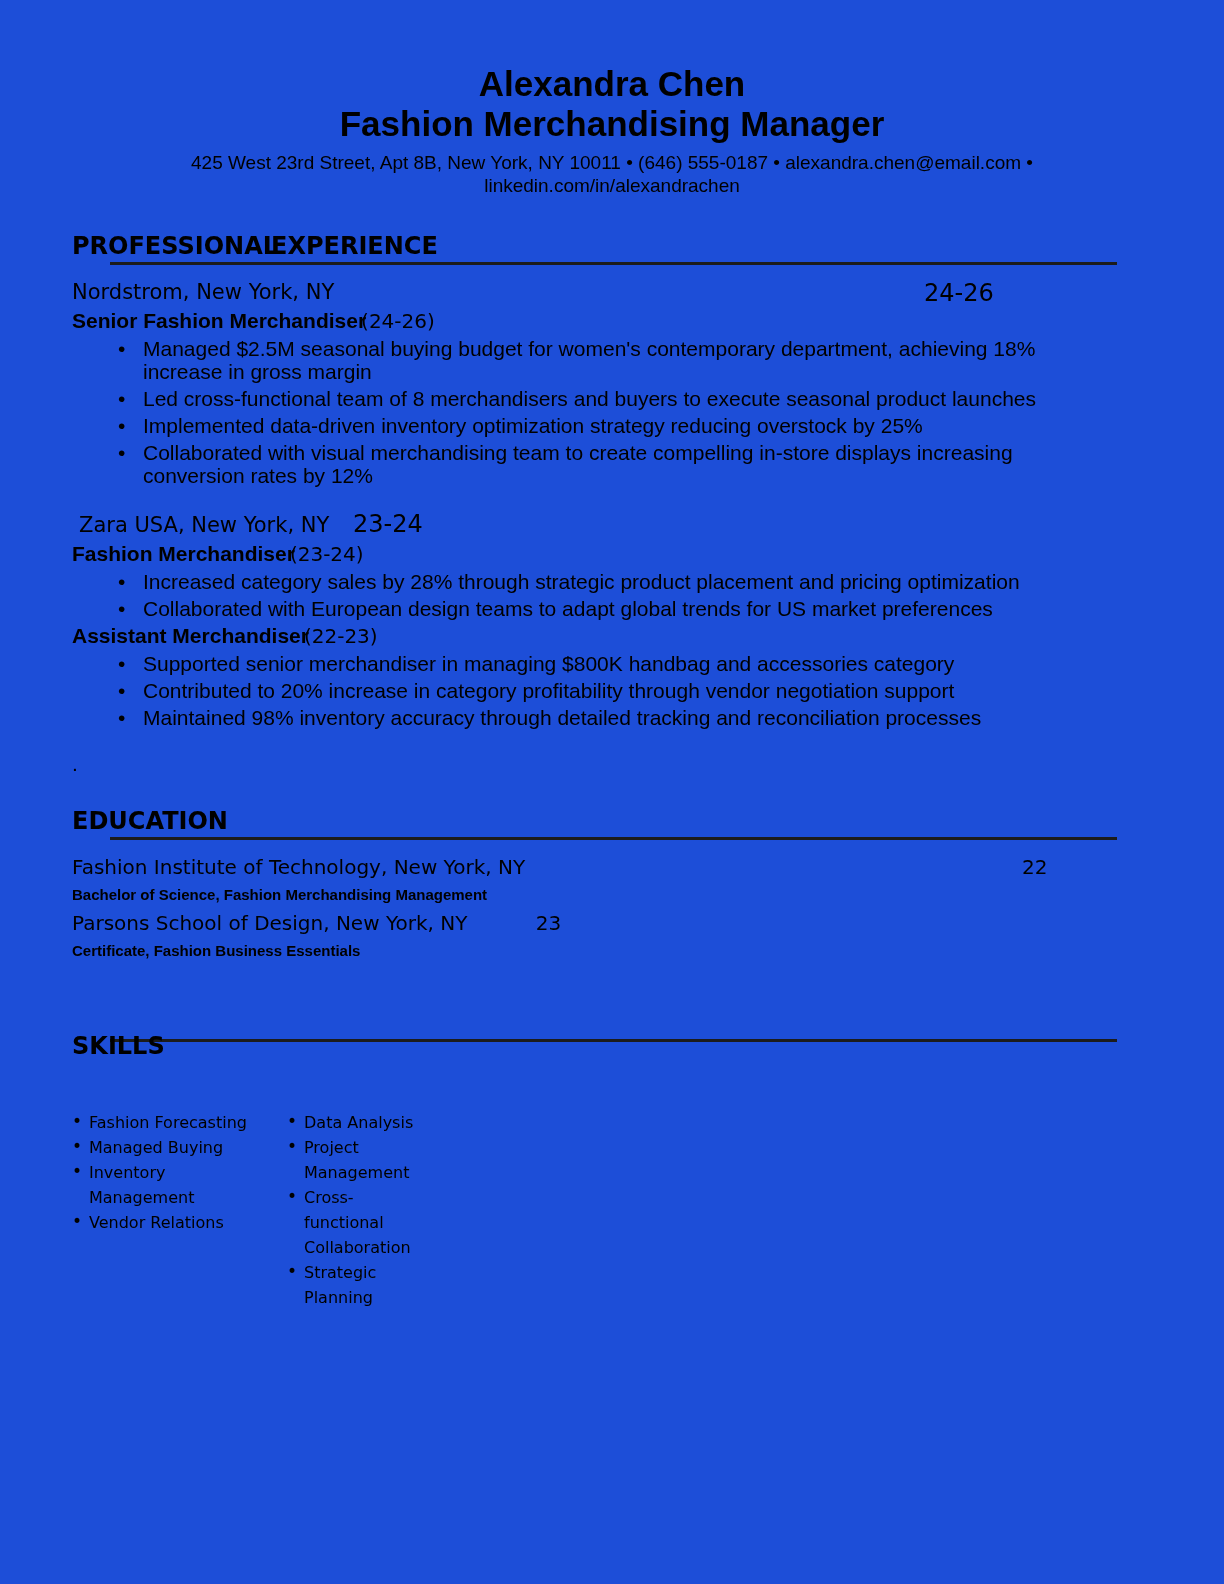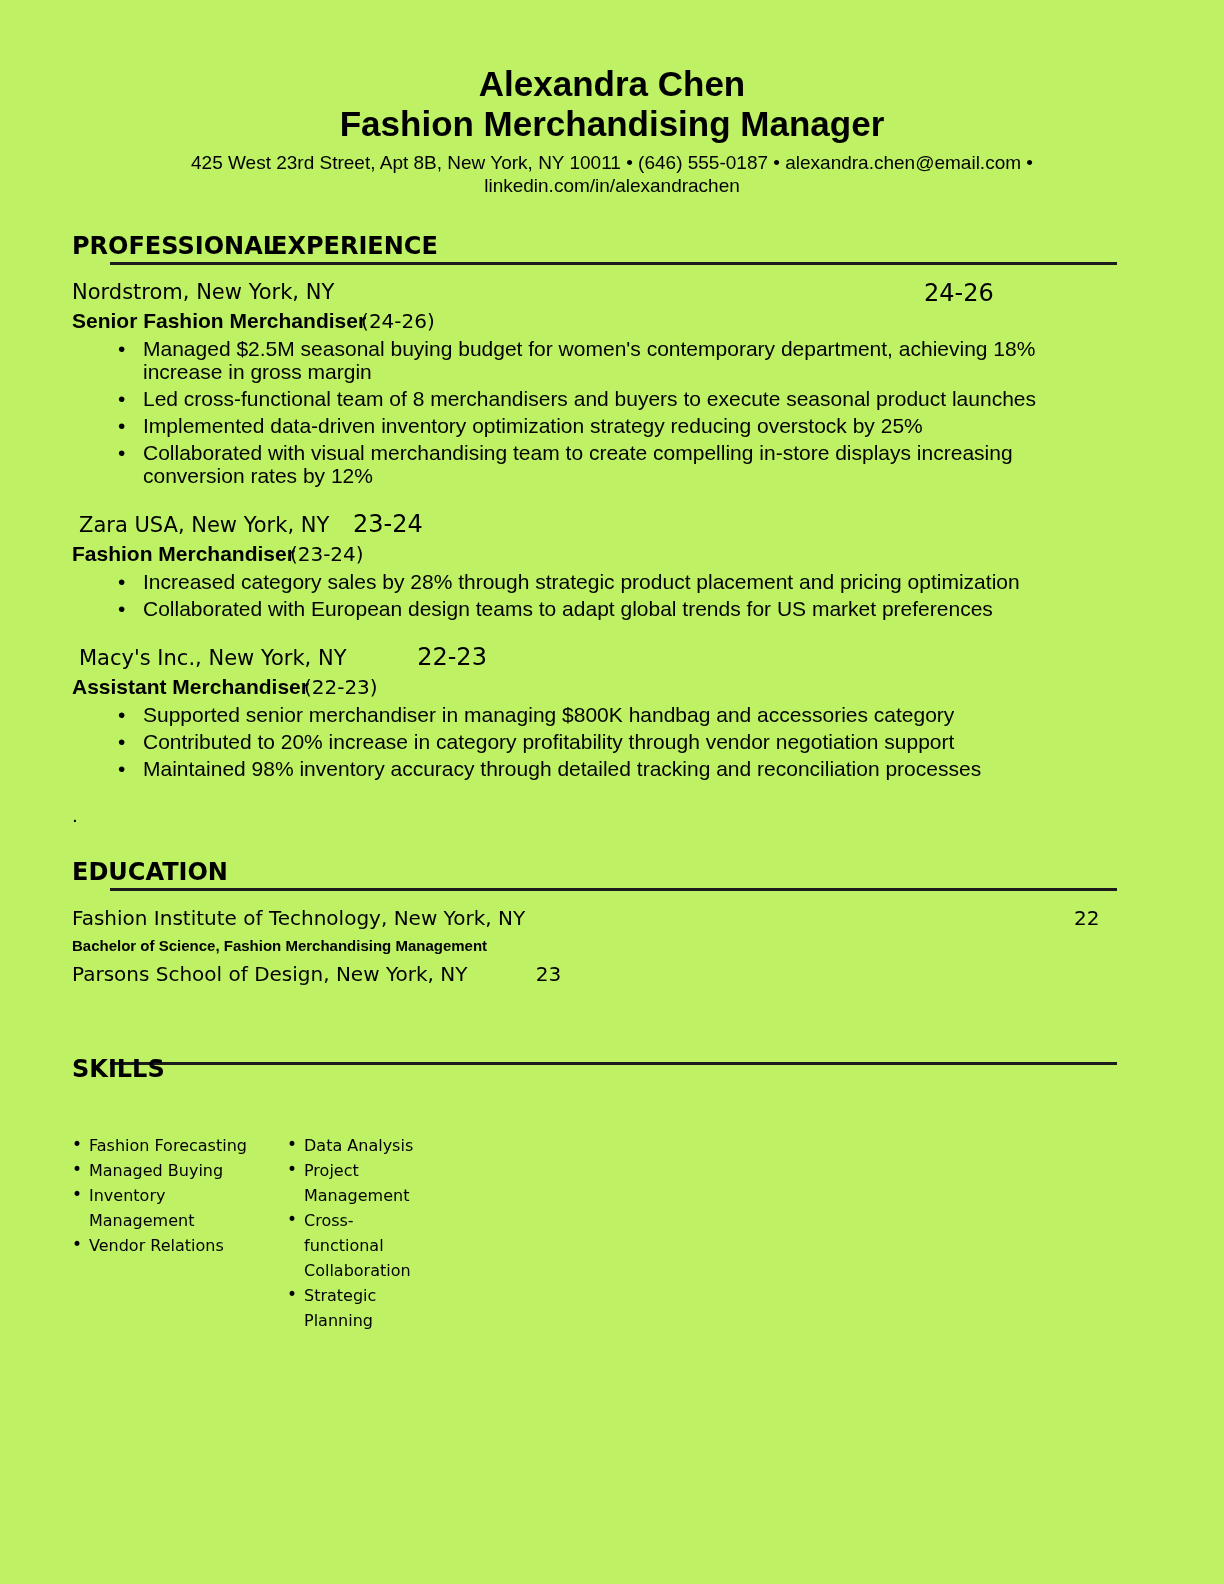--- a/index.html
+++ b/index.html
@@ -1,16 +1,16 @@
 <!DOCTYPE html>
 <html><head>
 <meta charset="utf-8">
 <style>
   html,body{margin:0;padding:0;background:#ffffff;}
-  .page{position:relative;width:1224px;height:1584px;background:#bef264;color:#000;
+  .page{position:relative;width:1224px;height:1584px;background:#1d4ed8;color:#000;
         font-family:"Liberation Sans",sans-serif;overflow:hidden;}
   .content{position:absolute;left:72px;top:0;width:1045px;}
 
   
   .doc-header{width:1224px;position:absolute;left:0;top:64px;text-align:center;}
   .name{font-family:"Liberation Sans",sans-serif;font-weight:bold;font-size:35px;line-height:40px;}
   .job-headline{font-family:"Liberation Sans",sans-serif;font-weight:bold;font-size:35px;line-height:40px;}
   .contact{font-size:19px;line-height:23px;margin-top:7px;}
   .contact div{white-space:pre;}
 
@@ -40,21 +40,21 @@
                 margin-bottom:4px;white-space:pre-line;}
   ul.bullets li::before{content:"\2022";position:absolute;left:46px;top:0;font-size:21px;}
 
   
   .stray-period{margin-top:24px;font-size:21px;line-height:22px;}
 
   
   .sec-education{padding-top:32px;}
   .edu-block{margin-top:13px;}
   .edu-school-row{position:relative;font-family:"DejaVu Sans",sans-serif;font-size:20px;line-height:28px;}
-  .edu1 .edu-year{position:absolute;left:1002px;top:0;}
+  .edu1 .edu-year{position:absolute;left:950px;top:0;}
   .edu2 .edu-year{margin-left:62px;}
   .edu-year{font-family:"DejaVu Sans",sans-serif;font-size:20px;}
   .edu-degree{font-family:"Liberation Sans",sans-serif;font-weight:bold;font-size:15px;line-height:28px;}
 
   
   .sec-skills{padding-top:55px;}
   .skills-head-wrap{position:relative;height:34px;}
   .skills-head-wrap .sec-head{position:absolute;left:0;top:12px;z-index:2;}
   .skills-rule{position:absolute;left:38px;top:11px;width:1007px;border:0;border-top:3px solid #1c1c1c;z-index:1;}
   .skills-cols{display:flex;margin-top:56px;font-family:"DejaVu Sans",sans-serif;font-size:16px;line-height:25px;}
@@ -106,24 +106,20 @@
           <span class="dates">23-24</span>
         </div>
         <div class="job-title-row"><span class="jt">Fashion Merchandiser</span><span class="jt-dates">(23-24)</span></div>
         <ul class="bullets">
           <li>Increased category sales by 28% through strategic product placement and pricing optimization</li>
           <li>Collaborated with European design teams to adapt global trends for US market preferences</li>
         </ul>
       </div>
 
       <div class="job job3">
-        <div class="job-company-row">
-          <span class="company">Macy's Inc., New York, NY</span>
-          <span class="dates">22-23</span>
-        </div>
         <div class="job-title-row"><span class="jt">Assistant Merchandiser</span><span class="jt-dates">(22-23)</span></div>
         <ul class="bullets">
           <li>Supported senior merchandiser in managing $800K handbag and accessories category</li>
           <li>Contributed to 20% increase in category profitability through vendor negotiation support</li>
           <li>Maintained 98% inventory accuracy through detailed tracking and reconciliation processes</li>
         </ul>
       </div>
 
       <div class="stray-period">.</div>
     </div>
@@ -138,20 +134,21 @@
             <span class="edu-school">Fashion Institute of Technology, New York, NY</span>
             <span class="edu-year">22</span>
           </div>
           <div class="edu-degree">Bachelor of Science, Fashion Merchandising Management</div>
         </div>
         <div class="edu2">
           <div class="edu-school-row">
             <span class="edu-school">Parsons School of Design, New York, NY</span>
             <span class="edu-year">23</span>
           </div>
+          <div class="edu-degree">Certificate, Fashion Business Essentials</div>
         </div>
       </div>
     </div>
 
     <div class="section sec-skills">
       <div class="skills-head-wrap">
         <hr class="skills-rule">
         <div class="sec-head">SKILLS</div>
       </div>
       <div class="skills-cols">

